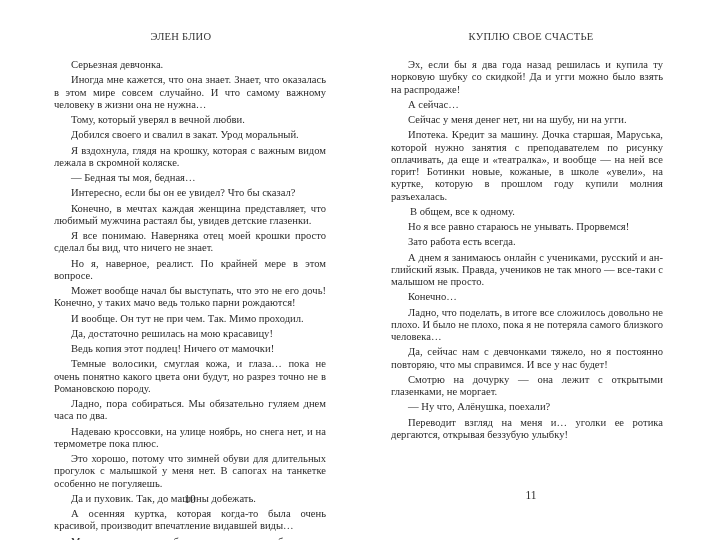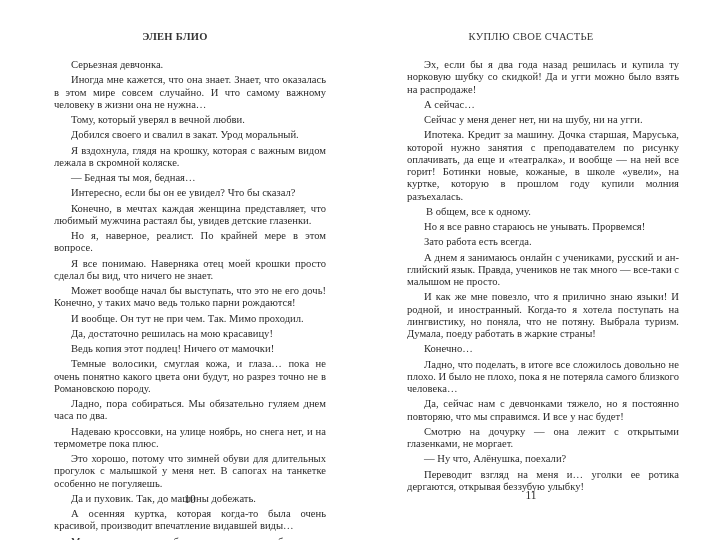--- a/index.html
+++ b/index.html
@@ -8,29 +8,29 @@
     font-family: "Liberation Serif", "DejaVu Serif", serif;
     color: #2b2b2b;
   }
   .page { position: absolute; top: 0; height: 540px; }
   .page.left { left: 0; width: 360px; }
   .page.right { left: 360px; width: 359px; }
   .running-head {
     position: absolute; top: 31px; left: 0; right: 0;
     text-align: center; font-size: 10.5px; letter-spacing: 0.3px; color: #333;
   }
-  .page.left .running-head { left: 36px; width: 278px; right: auto; font-weight: bold; }
+  .page.left .running-head { left: 42px; width: 278px; right: auto; }
   .page.right .running-head { left: 32px; width: 278px; right: auto; }
   .body-text {
     position: absolute; top: 56px; width: 278px;
     font-size: 10.6px; line-height: 12.25px; text-align: justify;
     hyphens: manual;
   }
   .page.left .body-text { left: 51px; }
-  .page.right .body-text { left: 44px; }
+  .page.right .body-text { left: 28px; }
   .body-text p { margin: 3px; text-indent: 17px; }
   .body-text p.extra-indent { text-indent: 19px; }
   .folio {
     position: absolute; left: 0; right: 0; text-align: center;
     font-size: 11.5px; color: #2b2b2b;
   }
   .page.left .folio { top: 493px; left: 51px; width: 278px; right: auto; }
   .page.right .folio { top: 489px; left: 32px; width: 278px; right: auto; }
 </style>
 </head>
@@ -40,22 +40,22 @@
   <div class="running-head">ЭЛЕН БЛИО</div>
   <div class="body-text">
     <p>Серьезная девчонка.</p>
     <p>Иногда мне кажется, что она знает. Знает, что оказалась в этом мире совсем случайно. И что самому важному человеку в жизни она не нужна…</p>
     <p>Тому, который уверял в вечной любви.</p>
     <p>Добился своего и свалил в закат. Урод моральный.</p>
     <p>Я вздохнула, глядя на крошку, которая с важным видом ле­жала в скромной коляске.</p>
     <p>— Бедная ты моя, бедная…</p>
     <p>Интересно, если бы он ее увидел? Что бы сказал?</p>
     <p>Конечно, в мечтах каждая женщина представляет, что лю­бимый мужчина растаял бы, увидев детские глазенки.</p>
+    <p>Я все понимаю. Наверняка отец моей крошки просто сде­лал бы вид, что ничего не знает.</p>
     <p>Но я, наверное, реалист. По крайней мере в этом вопросе.</p>
-    <p>Я все понимаю. Наверняка отец моей крошки просто сде­лал бы вид, что ничего не знает.</p>
     <p>Может вообще начал бы выступать, что это не его дочь! Ко­нечно, у таких мачо ведь только парни рождаются!</p>
     <p>И вообще. Он тут не при чем. Так. Мимо проходил.</p>
     <p>Да, достаточно решилась на мою красавицу!</p>
     <p>Ведь копия этот подлец! Ничего от мамочки!</p>
     <p>Темные волосики, смуглая кожа, и глаза… пока не очень понятно какого цвета они будут, но разрез точно не в Романов­скою породу.</p>
     <p>Ладно, пора собираться. Мы обязательно гуляем днем часа по два.</p>
     <p>Надеваю кроссовки, на улице ноябрь, но снега нет, и на термометре пока плюс.</p>
     <p>Это хорошо, потому что зимней обуви для длительных про­гулок с малышкой у меня нет. В сапогах на танкетке особенно не погуляешь.</p>
     <p>Да и пуховик. Так, до машины добежать.</p>
     <p>А осенняя куртка, которая когда-то была очень красивой, производит впечатление видавшей виды…</p>
@@ -68,21 +68,20 @@
   <div class="running-head">КУПЛЮ СВОЕ СЧАСТЬЕ</div>
   <div class="body-text">
     <p>Эх, если бы я два года назад решилась и купила ту норко­вую шубку со скидкой! Да и угги можно было взять на распро­даже!</p>
     <p>А сейчас…</p>
     <p>Сейчас у меня денег нет, ни на шубу, ни на угги.</p>
     <p>Ипотека. Кредит за машину. Дочка старшая, Маруська, ко­торой нужно занятия с преподавателем по рисунку оплачивать, да еще и «театралка», и вообще — на ней все горит! Ботинки новые, кожаные, в школе «увели», на куртке, которую в про­шлом году купили молния разъехалась.</p>
     <p class="extra-indent">В общем, все к одному.</p>
     <p>Но я все равно стараюсь не унывать. Прорвемся!</p>
     <p>Зато работа есть всегда.</p>
     <p>А днем я занимаюсь онлайн с учениками, русский и ан­глийский язык. Правда, учеников не так много — все-таки с ма­лышом не просто.</p>
-    <p>И как же мне повезло, что я прилично знаю языки! И род­ной, и иностранный. Когда-то я хотела поступать на лингвисти­ку, но поняла, что не потяну. Выбрала туризм. Думала, поеду работать в жаркие страны!</p>
     <p>Конечно…</p>
     <p>Ладно, что поделать, в итоге все сложилось довольно не плохо. И было не плохо, пока я не потеряла самого близкого че­ловека…</p>
     <p>Да, сейчас нам с девчонками тяжело, но я постоянно повто­ряю, что мы справимся. И все у нас будет!</p>
     <p>Смотрю на дочурку — она лежит с открытыми глазенками, не моргает.</p>
     <p>— Ну что, Алёнушка, поехали?</p>
     <p>Переводит взгляд на меня и… уголки ее ротика дергаются, открывая беззубую улыбку!</p>
   </div>
   <div class="folio">11</div>
 </div>
 

